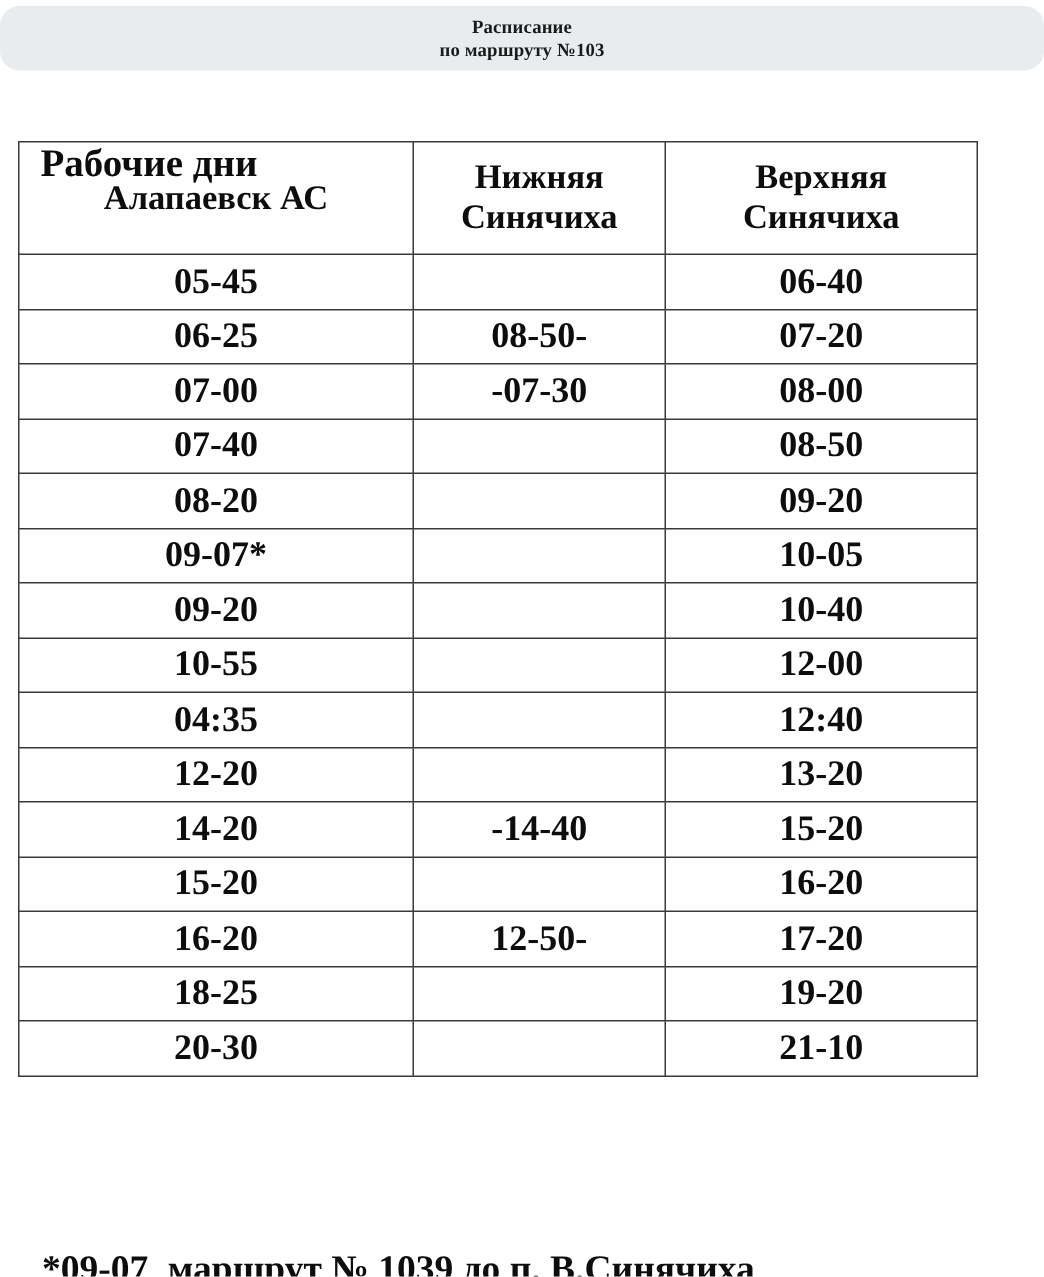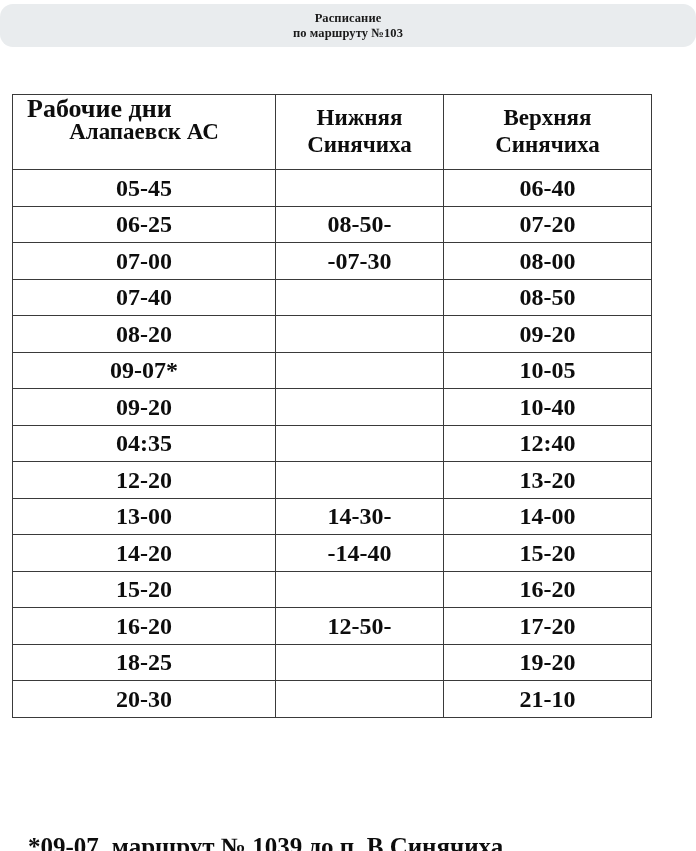--- a/index.html
+++ b/index.html
@@ -175,33 +175,33 @@
           <td>09-07*</td>
           <td></td>
           <td>10-05</td>
         </tr>
         <tr>
           <td>09-20</td>
           <td></td>
           <td>10-40</td>
         </tr>
         <tr>
+          <td>10-55</td>
+          <td></td>
+          <td>12-00</td>
+        </tr>
+        <tr>
           <td>04:35</td>
           <td></td>
           <td>12:40</td>
         </tr>
         <tr>
           <td>12-20</td>
           <td></td>
           <td>13-20</td>
-        </tr>
-        <tr>
-          <td>13-00</td>
-          <td>14-30-</td>
-          <td>14-00</td>
         </tr>
         <tr>
           <td>14-20</td>
           <td>-14-40</td>
           <td>15-20</td>
         </tr>
         <tr>
           <td>15-20</td>
           <td></td>
           <td>16-20</td>

